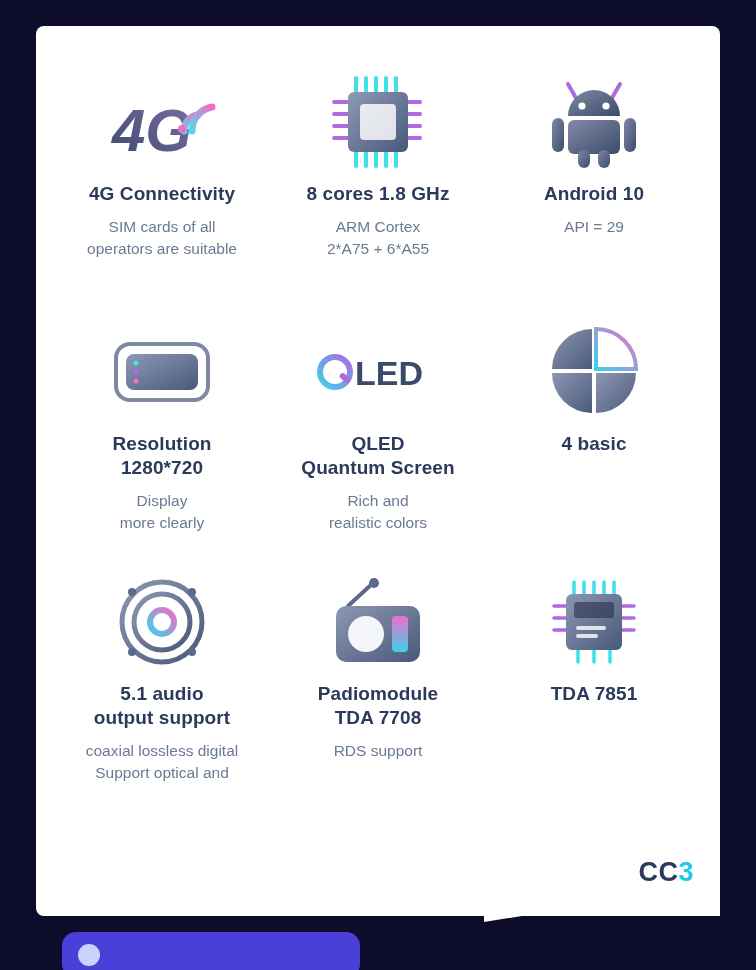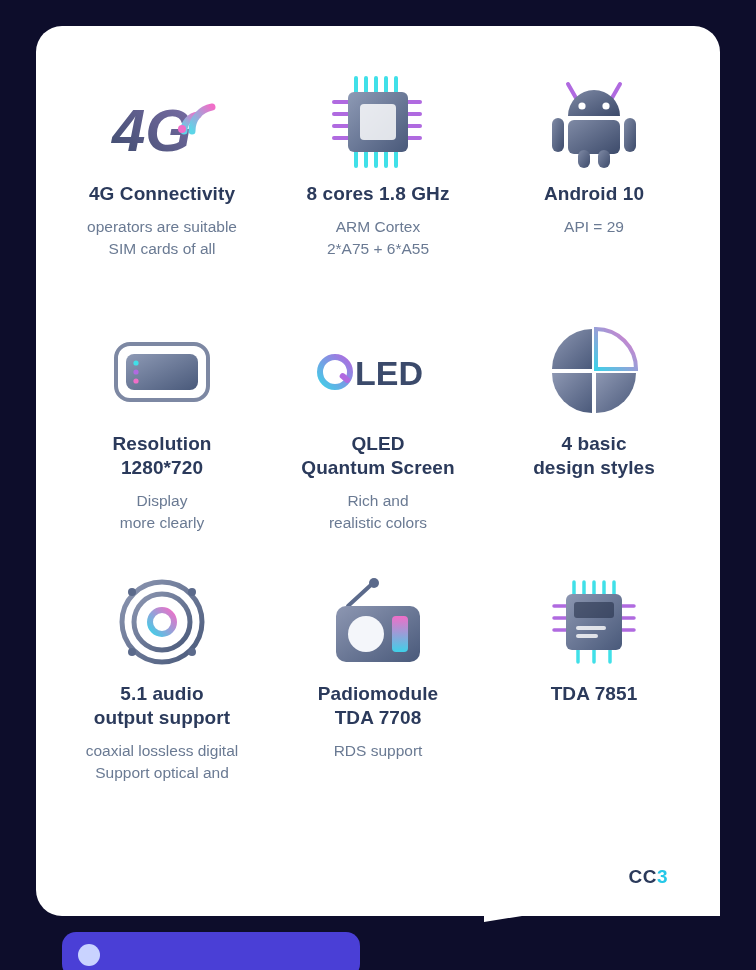--- a/index.html
+++ b/index.html
@@ -12,21 +12,21 @@
   #page {
     position: relative;
     width: 756px; height: 970px;
     background: #0d0d2b;
   }
   .card {
     position: absolute;
     left: 36px; top: 26px;
     width: 684px; height: 890px;
     background: #ffffff;
-    border-radius: 26px;
+    border-radius: 8px;
     border-bottom-right-radius: 0;
     overflow: visible;
   }
   .fold {
     position: absolute;
     left: 484px; top: 890px;
     width: 200px; height: 32px;
     background: #ffffff;
     clip-path: polygon(0 0, 100% 0, 0 100%);
     border-bottom-left-radius: 0;
@@ -62,22 +62,22 @@
     margin-top: 4px;
   }
   .subtitle {
     font-size: 15.5px;
     color: #6a7a93;
     line-height: 1.45;
     margin-top: 10px;
   }
   .brand {
     position: absolute;
-    right: 52px; bottom: 28px;
-    font-size: 19px;
+    right: 26px; bottom: 28px;
+    font-size: 27px;
     font-weight: bold;
     letter-spacing: .5px;
   }
   .brand .cc { color: #2b3a5b; }
   .brand .three { color: #25c8e8; }
   .bottom-chip {
     position: absolute;
     left: 62px; bottom: -8px;
     width: 298px; height: 46px;
     background: #4a3fd6;
@@ -115,22 +115,22 @@
               </linearGradient>
             </defs>
             <text x="6" y="74" font-family="Liberation Sans, sans-serif" font-size="60" font-weight="bold" font-style="italic" fill="url(#g4g)">4G</text>
             <path d="M78 54 a16 16 0 0 1 14 -16" stroke="url(#garc)" stroke-width="7" fill="none" stroke-linecap="round"></path>
             <path d="M86 54 a24 24 0 0 1 20 -24" stroke="url(#garc)" stroke-width="7" fill="none" stroke-linecap="round"></path>
             <circle cx="76" cy="52" r="4" fill="#f06ec8"></circle>
           </svg>
         </div>
         <div class="title">4G Connectivity</div>
         <div class="subtitle">
+          <div>SIM cards of all</div>
           <div>operators are suitable</div>
-          <div>SIM cards of all</div>
         </div>
       </div>
 
       <div class="cell">
         <div class="icon-wrap">
           <svg width="100" height="100" viewBox="0 0 100 100">
             <defs>
               <linearGradient id="gchip" x1="0" y1="0" x2="1" y2="1">
                 <stop offset="0" stop-color="#8e9ab5"></stop>
                 <stop offset="1" stop-color="#49597a"></stop>
@@ -262,21 +262,20 @@
               </linearGradient>
             </defs>
             <path d="M45 4 L45 44 L5 44 A40 40 0 0 1 45 4 Z" fill="url(#gd1)"></path>
             <path d="M49 4 A40 40 0 0 1 89 44 L49 44 Z" fill="none" stroke="url(#gd2)" stroke-width="4"></path>
             <path d="M5 48 L45 48 L45 88 A40 40 0 0 1 5 48 Z" fill="url(#gd1)"></path>
             <path d="M49 48 L89 48 A40 40 0 0 1 49 88 Z" fill="url(#gd1)"></path>
           </svg>
         </div>
         <div class="title">
           <div>4 basic</div>
-          <div>design styles</div>
         </div>
       </div>
 
       <div class="cell">
         <div class="icon-wrap">
           <svg width="96" height="96" viewBox="0 0 96 96">
             <defs>
               <linearGradient id="gsp" x1="0" y1="0" x2="1" y2="1">
                 <stop offset="0" stop-color="#8d97b2"></stop>
                 <stop offset="1" stop-color="#49597a"></stop>

